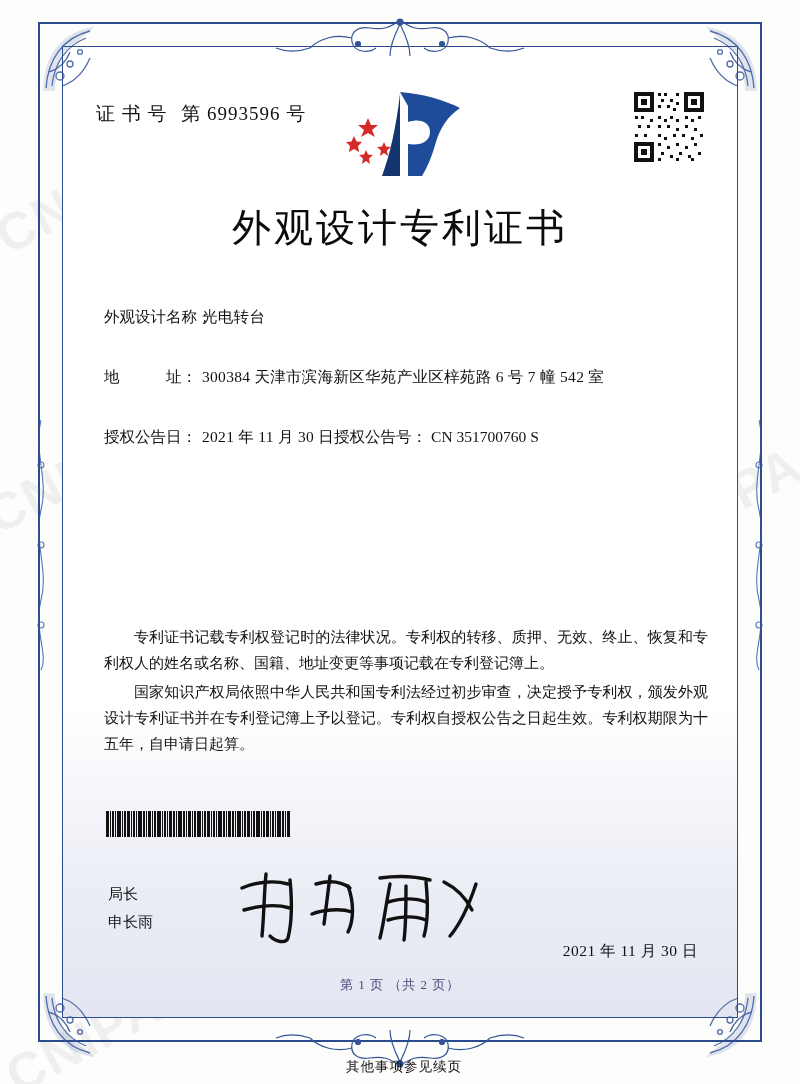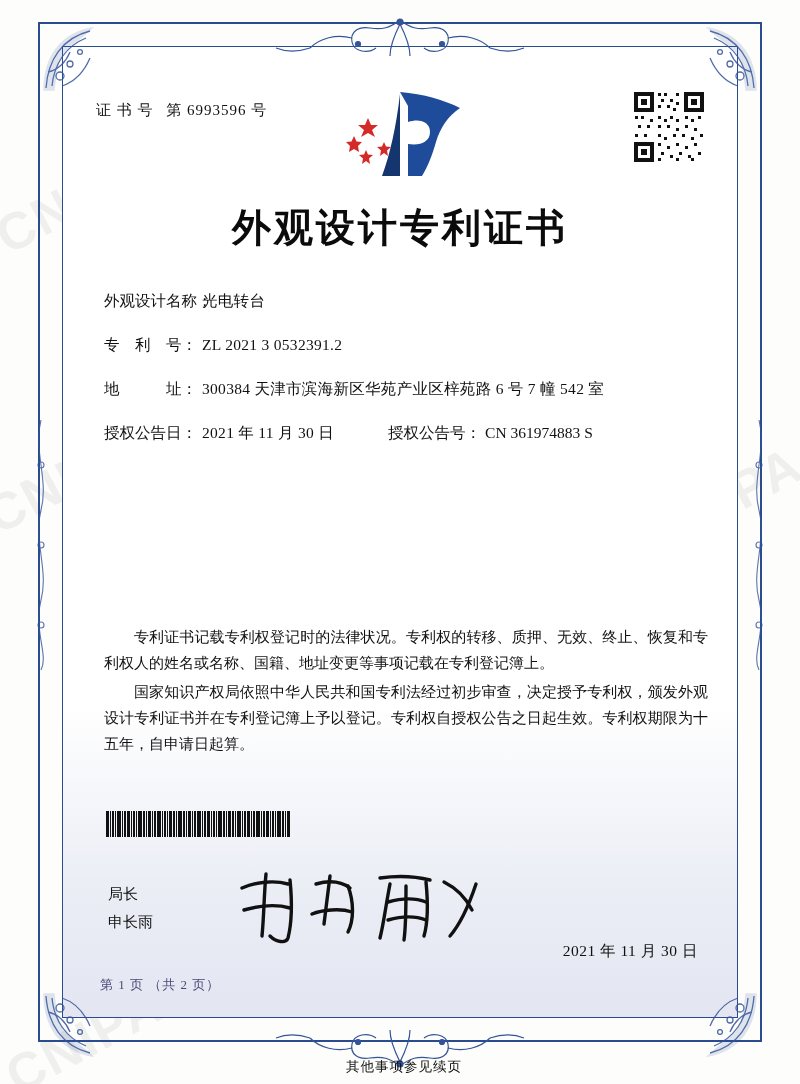--- a/index.html
+++ b/index.html
@@ -92,21 +92,21 @@
   
   .content {
     position: absolute;
     left: 62px; top: 46px;
     width: 676px; height: 972px;
   }
 
   .cert-no {
     position: absolute;
     left: 34px; top: 55px;
-    font-size: 15px;
+    font-size: 19px;
     color: #111;
     letter-spacing: 1px;
   }
 
   .qr {
     position: absolute;
     right: 32px; top: 44px;
     width: 74px; height: 74px;
   }
   .qr svg { display:block; }
@@ -119,21 +119,21 @@
     width: 160px; height: 92px;
   }
   .logo svg { width: 100%; height: 100%; display:block; }
 
   .doc-title {
     position: absolute;
     left: 0; right: 0;
     top: 155px;
     text-align: center;
     font-size: 39px;
-    font-weight: bold;
+    font-weight: normal;
     letter-spacing: 3px;
     color: #0b0b0b;
     font-family: "DejaVu Serif", "Liberation Serif", serif;
   }
 
   .fields {
     position: absolute;
     left: 42px;
     top: 245px;
     width: 600px;
@@ -147,24 +147,24 @@
   }
   .field-label {
     width: 98px;
     flex: 0 0 98px;
     letter-spacing: 0;
     white-space: nowrap;
   }
   .field-value {
     flex: 1;
     letter-spacing: .3px;
+    margin-top: 16px;
   }
   .field-row.double .field-value { flex: 0 0 auto; }
   .second-label {
-    margin-left: 54px;
     white-space: nowrap;
   }
   .second-value { margin-left: 4px; white-space: nowrap; }
 
   .paragraphs {
     position: absolute;
     left: 42px;
     top: 578px;
     width: 604px;
     font-size: 15px;
@@ -217,24 +217,24 @@
     top: 895px;
     font-size: 15.5px;
     color: #111;
     letter-spacing: .5px;
   }
 
   .page-no {
     position: absolute;
     left: 0; right: 0;
     bottom: 24px;
+    text-align: center;
     font-size: 13px;
     color: #4a4a7a;
     letter-spacing: 1px;
-    margin-left: 38px;
   }
 
   .footer-note {
     position: absolute;
     left: 0; right: 0;
     bottom: 8px;
     text-align: center;
     font-size: 13.5px;
     color: #111;
     letter-spacing: 1px;
@@ -441,32 +441,28 @@
     </div>
 
     <div class="doc-title">外观设计专利证书</div>
 
     <div class="fields">
       <div class="field-row">
         <span class="field-label">外观设计名称：</span>
         <span class="field-value">光电转台</span>
       </div>
       <div class="field-row">
-        <span class="field-label">专　利　号：</span>
-        <span class="field-value">ZL 2021 3 0532391.2</span>
-      </div>
-      <div class="field-row">
         <span class="field-label">地　　　址：</span>
         <span class="field-value">300384 天津市滨海新区华苑产业区梓苑路 6 号 7 幢 542 室</span>
       </div>
       <div class="field-row double">
         <span class="field-label">授权公告日：</span>
         <span class="field-value">2021 年 11 月 30 日</span>
         <span class="second-label">授权公告号：</span>
-        <span class="second-value">CN 361974883 S</span>
+        <span class="second-value">CN 351700760 S</span>
       </div>
     </div>
 
     <div class="paragraphs">
       <p>专利证书记载专利权登记时的法律状况。专利权的转移、质押、无效、终止、恢复和专利权人的姓名或名称、国籍、地址变更等事项记载在专利登记簿上。</p>
       <p>国家知识产权局依照中华人民共和国专利法经过初步审查，决定授予专利权，颁发外观设计专利证书并在专利登记簿上予以登记。专利权自授权公告之日起生效。专利权期限为十五年，自申请日起算。</p>
     </div>
 
     <div class="barcode">
       <i style="width:3px"></i>

